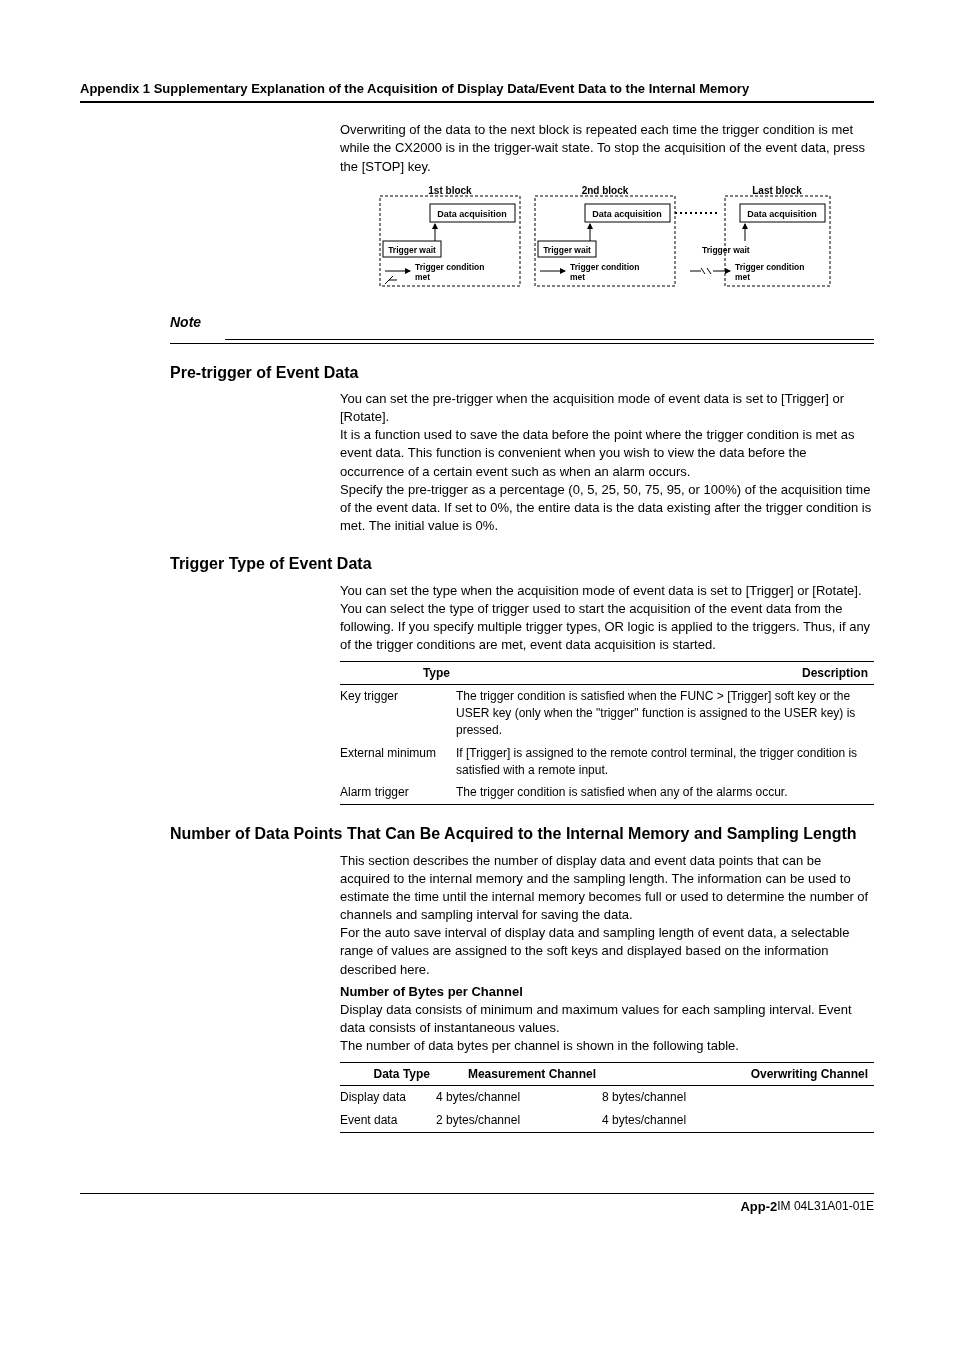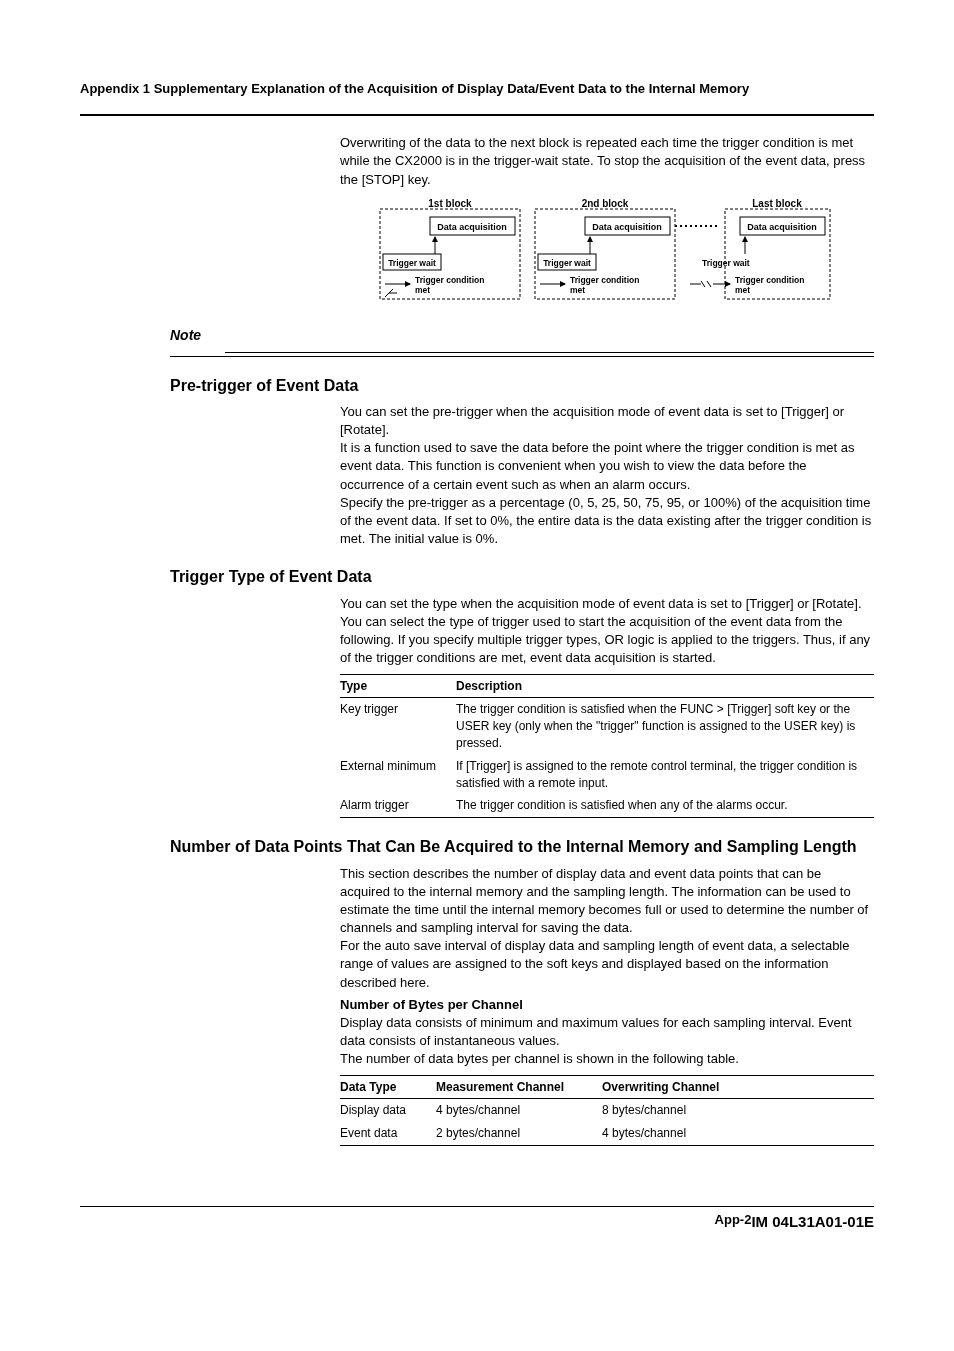--- a/index.html
+++ b/index.html
@@ -9,21 +9,21 @@
     background: #fff;
     margin: 0;
     padding: 80px 80px 40px 80px;
     width: 794px;
     line-height: 1.4;
   }
   .header-line {
     font-weight: bold;
     font-size: 13px;
     border-bottom: 2px solid #000;
-    padding-bottom: 16px;
+    padding-bottom: 3px;
     margin-bottom: 18px;
   }
   .body-text {
     margin-left: 260px;
     font-size: 13px;
   }
   .diagram {
     margin-left: 295px;
     margin-top: 10px;
     margin-bottom: 12px;
@@ -68,21 +68,21 @@
     font-size: 13px;
     margin-top: 4px;
   }
   table.data-table {
     border-collapse: collapse;
     width: 100%;
     font-size: 12px;
     margin-top: 6px;
   }
   table.data-table th {
-    text-align: left;
+    text-align: right;
     font-weight: bold;
     border-top: 1.5px solid #000;
     border-bottom: 1px solid #000;
     padding: 3px 6px 3px 0;
   }
   table.data-table td {
     vertical-align: top;
     padding: 3px 6px 3px 0;
   }
   table.data-table tr.last td {
@@ -233,14 +233,14 @@
       <td>Event data</td>
       <td>2 bytes/channel</td>
       <td>4 bytes/channel</td>
     </tr>
   </tbody>
     </table>
 </div>
 
 <div class="footer">
   <span class="page">App-2</span>
-  <span style="font-size:15px; font-weight:bold">IM 04L31A01-01E</span>
+  <span style="font-size:12px; font-weight:normal">IM 04L31A01-01E</span>
 </div>
 
 </body></html>

